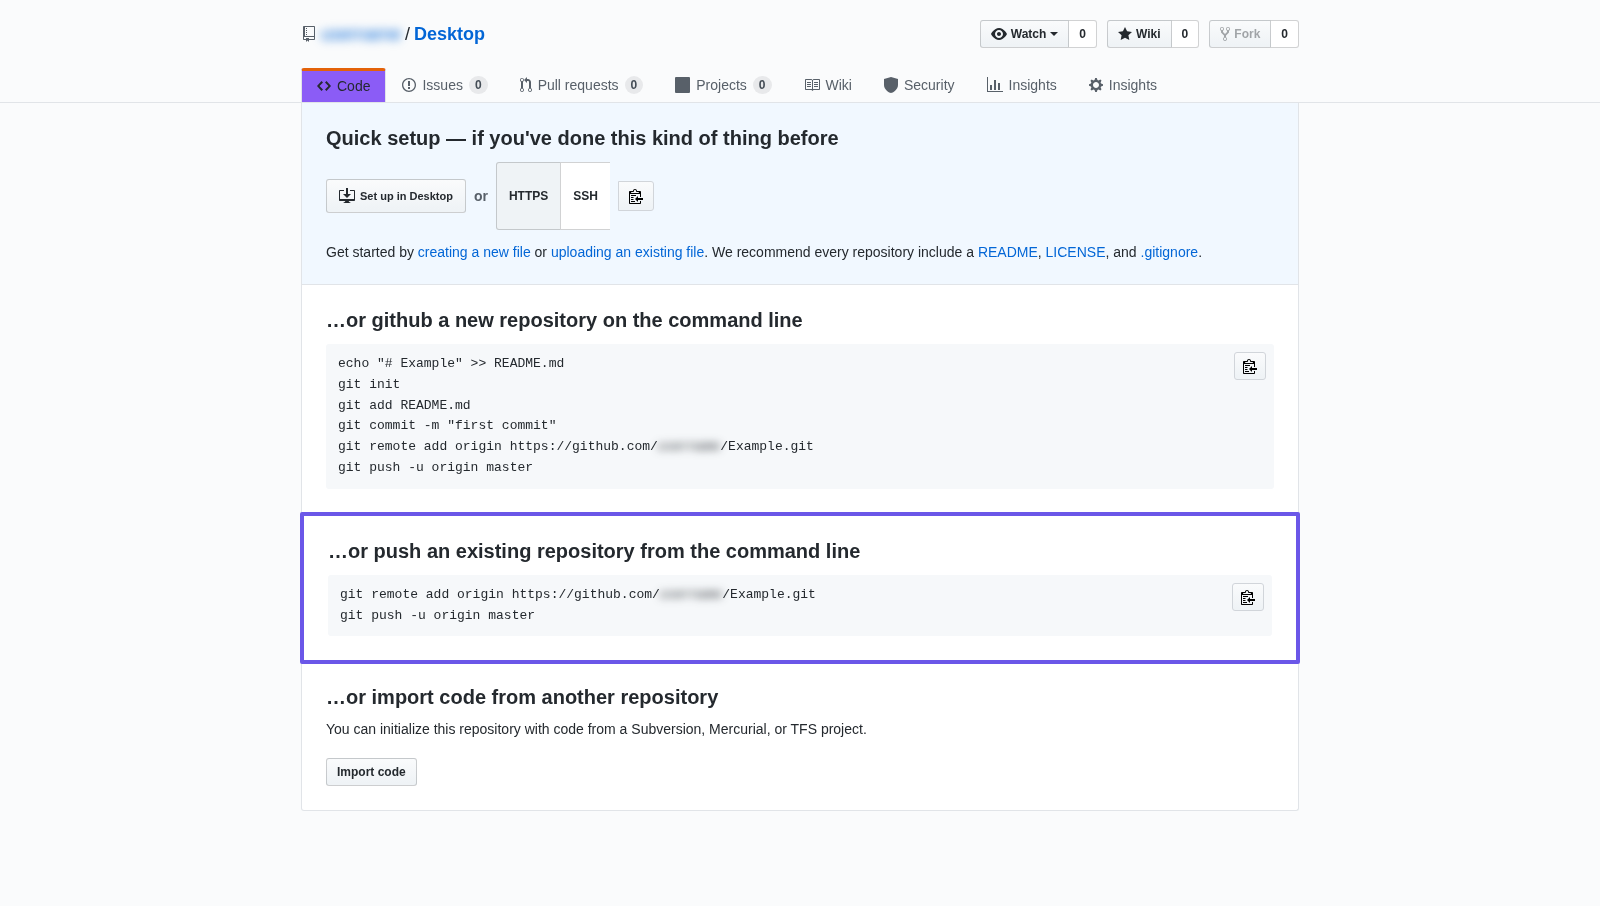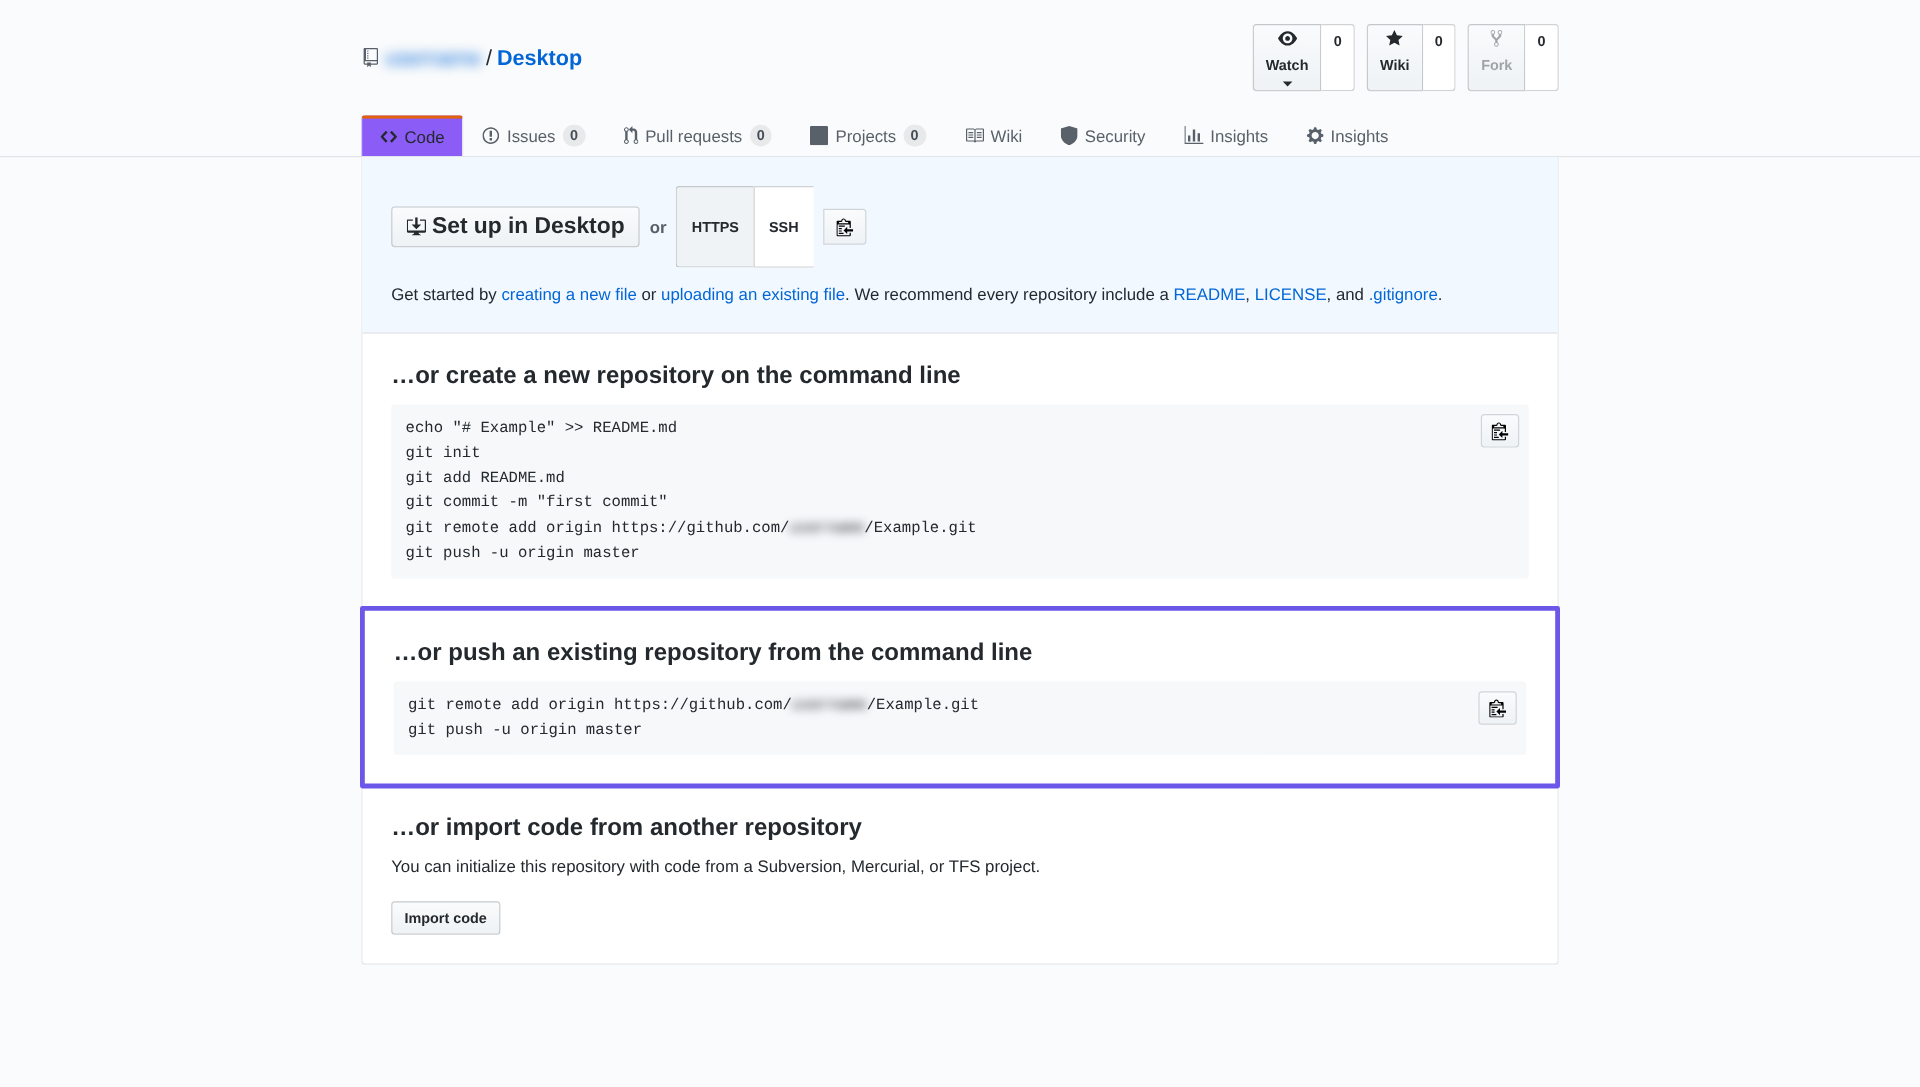--- a/index.html
+++ b/index.html
@@ -30,21 +30,21 @@
       background: linear-gradient(-180deg,#fafbfc,#eff3f6 90%);
       border: 1px solid rgba(27,31,35,.2);
       border-radius: 3px;
       font-weight: 600;
       cursor: pointer;
       display: inline-flex;
       align-items: center;
       gap: 4px;
     }
     .btn.disabled { color: rgba(36,41,46,.4); }
-    .btn-group .btn:first-child { border-top-right-radius: 0; border-bottom-right-radius: 0; flex-direction: column; }
+    .btn-group .btn:first-child { border-top-right-radius: 0; border-bottom-right-radius: 0; }
     .social-count {
       padding: 3px 10px;
       font-size: 12px;
       line-height: 20px;
       font-weight: 600;
       border: 1px solid rgba(27,31,35,.2);
       border-left: 0;
       border-radius: 0 3px 3px 0;
       background: #fff;
       cursor: pointer;
@@ -93,21 +93,21 @@
     .quick-setup {
       background: #f1f8ff;
       border-bottom: 1px solid #e1e4e8;
       padding: 24px;
     }
     .quick-setup h3 { font-size: 20px; font-weight: 600; margin-bottom: 12px; }
     
     .line1 { display: flex; align-items: center; gap: 8px; }
     .btn-setup {
       padding: 6px 12px;
-      font-size: 19px;
+      font-size: 11px;
       line-height: 20px;
       color: #24292e;
       background: linear-gradient(-180deg,#fafbfc,#eff3f6 90%);
       border: 1px solid rgba(27,31,35,.2);
       border-radius: 3px;
       font-weight: 600;
       cursor: pointer;
       display: inline-flex;
       align-items: center;
       gap: 5px;
@@ -281,20 +281,21 @@
         <span>Insights</span>
       </a>
     </nav>
   </div>
 </div>
 
 <div class="container">
   <div class="main">
 
     <div class="quick-setup">
+      <h3>Quick setup — if you've done this kind of thing before</h3>
       <div class="line1">
         <button class="btn-setup">
           <svg width="16" height="16" viewBox="0 0 16 16">
               <path d="M4 6h3V0h2v6h3l-4 4-4-4zm11-4h-4v1h4v8H1V3h4V2H1c-.55 0-1 .45-1 1v9c0 .55.45 1 1 1h5.34c-.25.61-.86 1.39-2.34 2h8c-1.48-.61-2.09-1.39-2.34-2H15c.55 0 1-.45 1-1V3c0-.55-.45-1-1-1z"></path>
             </svg>
           <span>Set up in Desktop</span>
         </button>
         <span class="or-sep">or</span>
         <div class="proto-btns">
           <button class="proto-btn selected">HTTPS</button>
@@ -305,21 +306,21 @@
               <path d="M2 13h4v1H2v-1zm5-6H2v1h5V7zm2 3V8l-3 3 3 3v-2h5v-2H9zM4.5 9H2v1h2.5V9zM2 12h2.5v-1H2v1zm9 1h1v2c-.02.28-.11.52-.3.7-.19.18-.42.28-.7.3H1c-.55 0-1-.45-1-1V4c0-.55.45-1 1-1h3c0-1.11.89-2 2-2 1.11 0 2 .89 2 2h3c.55 0 1 .45 1 1v5h-1V6H1v9h10v-2zM2 5h8c0-.55-.45-1-1-1H8c-.55 0-1-.45-1-1s-.45-1-1-1-1 .45-1 1-.45 1-1 1H3c-.55 0-1 .45-1 1z"></path>
             </svg>
         </button>
       </div>
       <div class="starter-line">
         <span>Get started by </span><a href="#">creating a new file</a><span> or </span><a href="#">uploading an existing file</a><span>. We recommend every repository include a </span><a href="#">README</a><span>, </span><a href="#">LICENSE</a><span>, and </span><a href="#">.gitignore</a><span>.</span>
       </div>
     </div>
 
     <div class="section">
-      <h3>…or create a new repository on the command line</h3>
+      <h3>…or github a new repository on the command line</h3>
       <div class="code-block"><button class="code-copy"><svg width="14" height="16" viewBox="0 0 14 16">
               <path d="M2 13h4v1H2v-1zm5-6H2v1h5V7zm2 3V8l-3 3 3 3v-2h5v-2H9zM4.5 9H2v1h2.5V9zM2 12h2.5v-1H2v1zm9 1h1v2c-.02.28-.11.52-.3.7-.19.18-.42.28-.7.3H1c-.55 0-1-.45-1-1V4c0-.55.45-1 1-1h3c0-1.11.89-2 2-2 1.11 0 2 .89 2 2h3c.55 0 1 .45 1 1v5h-1V6H1v9h10v-2zM2 5h8c0-.55-.45-1-1-1H8c-.55 0-1-.45-1-1s-.45-1-1-1-1 .45-1 1-.45 1-1 1H3c-.55 0-1 .45-1 1z"></path>
             </svg></button><span>echo "# Example" &gt;&gt; README.md
 git init
 git add README.md
 git commit -m "first commit"
 git remote add origin https://github.com/</span><span class="blur">username</span><span>/Example.git
 git push -u origin master</span></div>
     </div>
 

